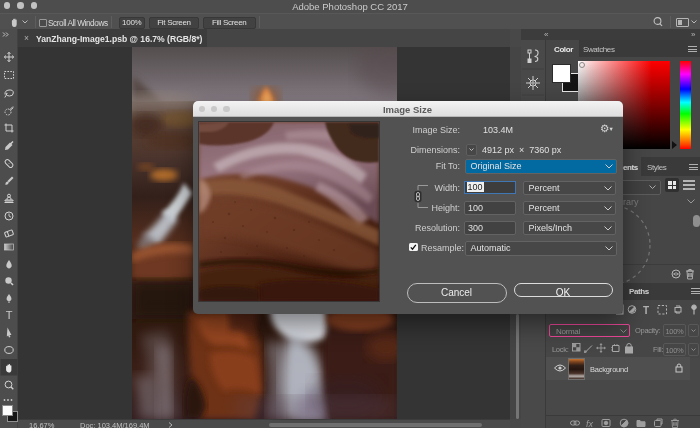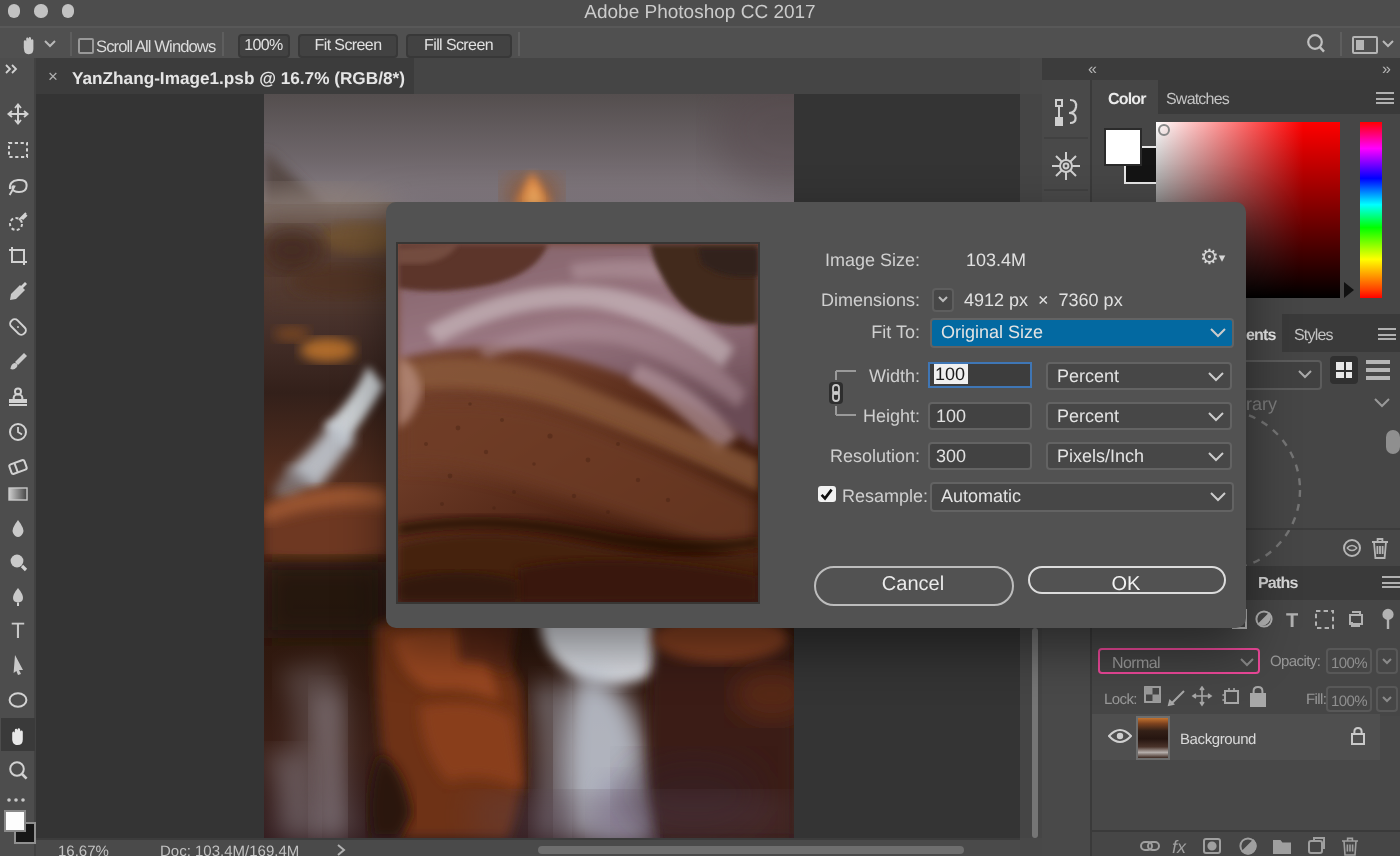--- a/index.html
+++ b/index.html
@@ -497,20 +497,26 @@
             <path d="M-3 -2.5 L3 -2.5 L2.5 4.5 L-2.5 4.5 Z M-4 -2.5 L4 -2.5 M-1.2 -2.5 L-1.2 -3.8 L1.2 -3.8 L1.2 -2.5 M-1.3 -0.8 L-1.3 2.8 M0 -0.8 L0 2.8 M1.3 -0.8 L1.3 2.8" stroke-width="0.8"></path>
           </g>
         </g>
       </svg>
     </div>
   </div>
 </div>
 
 <div class="abs" id="dialog" style="z-index:10;left:193px;top:101px;width:429.5px;height:213px;border-radius:5px;background:#525252;box-shadow:0 10px 26px rgba(0,0,0,0.45);">
 
+  <div class="abs" style="left:0;top:0;width:429.5px;height:15.5px;border-radius:5px 5px 0 0;background:linear-gradient(#f3f3f3,#dedede);border-bottom:1px solid #b8b8b8;box-sizing:border-box;">
+    <div class="abs" style="left:5.5px;top:4.5px;width:6.5px;height:6.5px;border-radius:50%;background:#c9c9c9;"></div>
+    <div class="abs" style="left:17.5px;top:4.5px;width:6.5px;height:6.5px;border-radius:50%;background:#c9c9c9;"></div>
+    <div class="abs" style="left:30px;top:4.5px;width:6.5px;height:6.5px;border-radius:50%;background:#c9c9c9;"></div>
+    <div class="abs txt" style="left:0;top:3px;width:429px;text-align:center;font-size:9.5px;font-weight:bold;color:#5a5a5a;">Image Size</div>
+  </div>
 
   <div class="abs" style="left:6px;top:21px;width:180px;height:179px;overflow:hidden;background:#7a4c3a;outline:1px solid rgba(30,25,22,0.5);">
     <svg width="180" height="179" viewBox="0 0 180 179">
       <defs>
         <linearGradient id="rock" x1="0" y1="0" x2="0.7" y2="1">
           <stop offset="0" stop-color="#7e4c38"></stop>
           <stop offset="0.45" stop-color="#6b3a26"></stop>
           <stop offset="0.75" stop-color="#4e2414"></stop>
           <stop offset="1" stop-color="#301205"></stop>
         </linearGradient>

